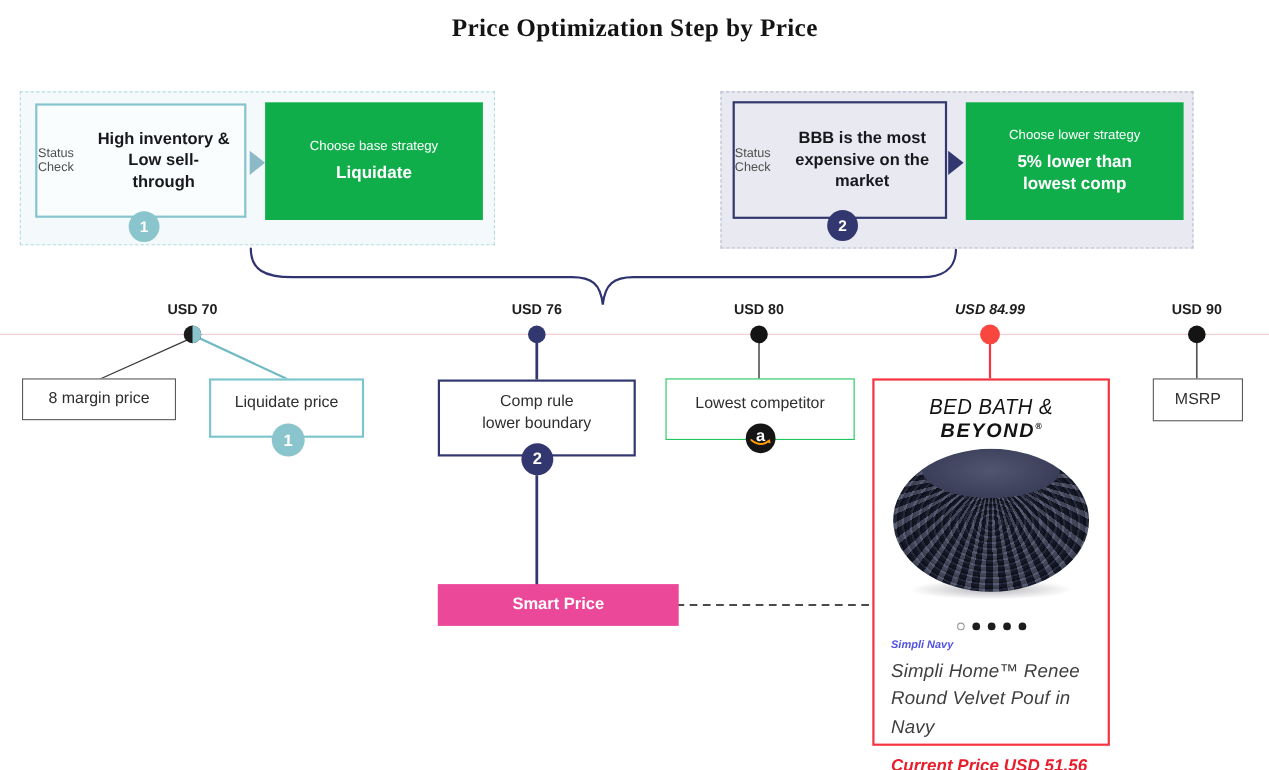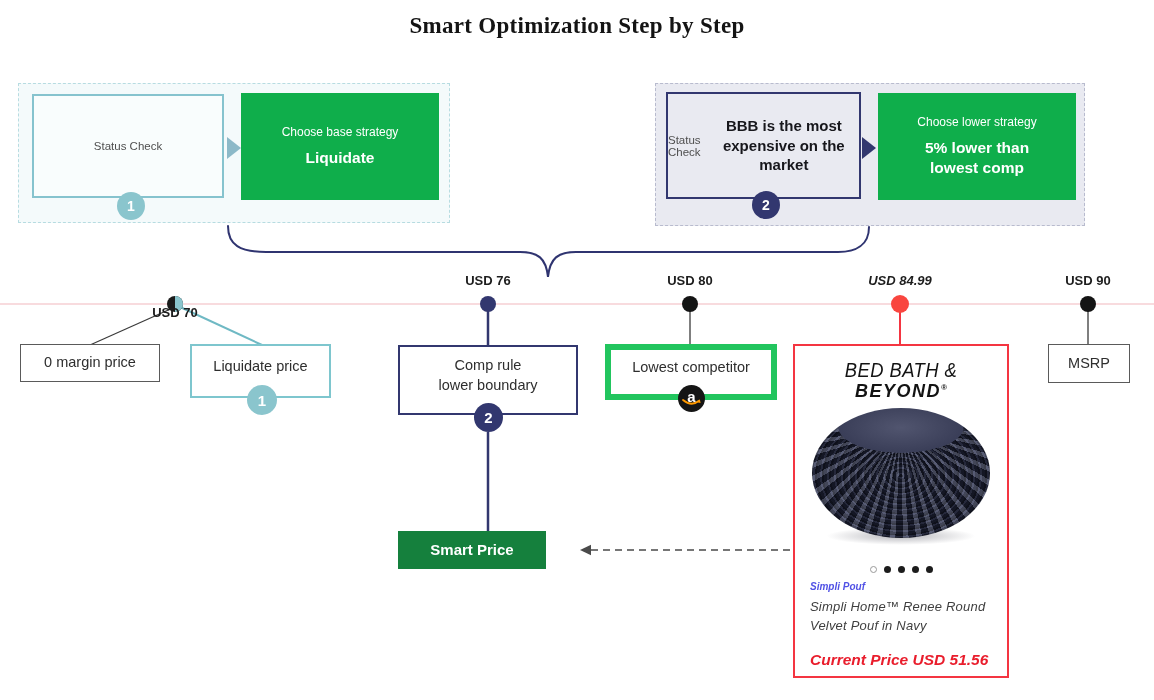--- a/index.html
+++ b/index.html
@@ -37,32 +37,32 @@
   .strategy-value { font-size:15.5px; font-weight:700; line-height:1.3; padding:0 30px; }
 
   .badge { position:absolute; border-radius:50%; color:#fff; font-weight:700;
            display:flex; align-items:center; justify-content:center; }
   #badge-step1 { left:98px; top:108px; width:28px; height:28px; background:#8AC5CD; font-size:14px; }
   #badge-step2 { left:96px; top:107px; width:28px; height:28px; background:#32376F; font-size:14px; }
 
   
   .axis-label { position:absolute; top:273px; transform:translateX(-50%);
                 font-size:13px; font-weight:700; color:#1D1D1D; white-space:nowrap; }
-  #lab-70 { left:175px;margin-top:32px; } #lab-76 { left:488px; } #lab-80 { left:690px; }
+  #lab-70 { left:175px; } #lab-76 { left:488px; } #lab-80 { left:690px; }
   #lab-84 { left:900px;font-style:italic; } #lab-90 { left:1088px; }
 
   
   .node { position:absolute; background:#fff; display:flex; align-items:center;
           justify-content:center; text-align:center; font-size:14.5px; color:#2E2E2E; line-height:1.35; }
   #zero-margin      { left:20px;   top:344px; width:140px; height:38px; border:1px solid #5A5A5A; }
   #liquidate-price  { left:190px;  top:344px; width:141px; height:54px; border:2px solid #7EC6CE; padding-bottom:8px; }
   #comp-rule        { left:398px;  top:345px; width:180px; height:70px; border:2.5px solid #32376F; padding:0 36px 8px; }
-  #lowest-comp      { left:605px;  top:344px; width:172px; height:56px; border:6px solid #22c55e; padding-bottom:8px; }
+  #lowest-comp      { left:605px;  top:344px; width:172px; height:56px; border:1px solid #22c55e; padding-bottom:8px; }
   #msrp             { left:1048px; top:344px; width:82px;  height:39px; border:1px solid #5A5A5A; }
-  #smart-price      { left:398px;  top:531px; width:148px; height:38px; background:#15803d;
+  #smart-price      { left:398px;  top:531px; width:219px; height:38px; background:#ec4899;
                       color:#fff; font-weight:700; font-size:15px; }
 
   #liquidate-badge { left:247px; top:385px; width:30px; height:30px; background:#8AC5CD; font-size:15px; }
   #comp-badge      { left:474px; top:403px; width:29px; height:29px; background:#32376F; font-size:15px; }
 
   #amazon-icon { position:absolute; left:678px; top:385px; width:27px; height:27px; border-radius:50%;
                  background:#151515; display:flex; align-items:center; justify-content:center; }
   #amazon-icon .a-letter { color:#fff; font-size:15px; font-weight:700; line-height:1; margin-top:-5px; }
   #amazon-icon svg { position:absolute; left:4px; bottom:4px; }
 
@@ -83,29 +83,29 @@
       #262838; }
   .pouf .pouf-shadow { position:absolute; left:8%; right:8%; bottom:-7px; height:18px; border-radius:50%;
       background:radial-gradient(ellipse, rgba(45,45,60,0.35) 0%, rgba(45,45,60,0) 70%); }
 
   .carousel { display:flex; gap:7px; justify-content:center; margin-top:28px; }
   .cdot { width:7px; height:7px; border-radius:50%; background:#1C1C1C; }
   .cdot.inactive { background:#fff; border:1.5px solid #9A9A9A; }
 
   .vendor { display:block; margin:8px 0 0 15px; font-size:10px; font-weight:700;
             color:#5051E5; text-decoration:none; }
-  .product-name { margin:5px 15px 0; font-size:13px; color:#3F3F3F; line-height:1.5; letter-spacing:0.2px; }
+  .product-name { margin:5px 15px 0; font-size:17px; color:#3F3F3F; line-height:1.5; letter-spacing:0.2px; }
   .current-price { margin:15px 15px 0; font-size:15.5px; font-weight:700; color:#E91D2C; }
 </style>
 </head>
 <body>
 
 <div class="canvas">
 
-  <div class="title">Smart Optimization Step by Step</div>
+  <div class="title">Price Optimization Step by Price</div>
 
   <svg class="connectors" viewBox="0 0 1154 700">
 
     <line x1="0" y1="304" x2="1154" y2="304" stroke="#F6CFD3" stroke-width="1.3"></line>
 
     <path d="M228,226 C228,245 240,252 266,252 L520,252 C538,252 546,258 548,277
              C550,258 558,252 576,252 L838,252 C856,252 869,245 869,227" fill="none" stroke="#2F3470" stroke-width="2" stroke-linecap="round"></path>
 
     <line x1="175" y1="307" x2="90" y2="345" stroke="#3A3A3A" stroke-width="1.2"></line>
     <line x1="178" y1="306" x2="262" y2="345" stroke="#6FB9C4" stroke-width="2"></line>
@@ -124,20 +124,21 @@
     </g>
     <circle cx="488" cy="304" r="8" fill="#32376F"></circle>
     <circle cx="690" cy="304" r="8" fill="#141414"></circle>
     <circle cx="900" cy="304" r="9" fill="#F9463F"></circle>
     <circle cx="1088" cy="304" r="8" fill="#141414"></circle>
   </svg>
 
   <div class="group left">
     <div class="statusbox">
       <div class="status-label">Status Check</div>
+      <div class="status-text">High inventory &amp; Low sell-through</div>
     </div>
     <div class="badge" id="badge-step1">1</div>
     <div class="tri"></div>
     <div class="strategybox">
       <div class="strategy-label">Choose base strategy</div>
       <div class="strategy-value">Liquidate</div>
     </div>
   </div>
 
   <div class="group right">
@@ -152,21 +153,21 @@
       <div class="strategy-value">5% lower than lowest comp</div>
     </div>
   </div>
 
   <div class="axis-label" id="lab-70">USD 70</div>
   <div class="axis-label" id="lab-76">USD 76</div>
   <div class="axis-label" id="lab-80">USD 80</div>
   <div class="axis-label" id="lab-84">USD 84.99</div>
   <div class="axis-label" id="lab-90">USD 90</div>
 
-  <div class="node" id="zero-margin">0 margin price</div>
+  <div class="node" id="zero-margin">8 margin price</div>
   <div class="node" id="liquidate-price">Liquidate price</div>
   <div class="badge" id="liquidate-badge">1</div>
   <div class="node" id="comp-rule">Comp rule lower boundary</div>
   <div class="badge" id="comp-badge">2</div>
   <div class="node" id="lowest-comp">Lowest competitor</div>
   <div id="amazon-icon">
     <span class="a-letter">a</span>
     <svg width="19" height="10" viewBox="0 0 19 10">
       <path d="M1 2 Q9.5 9 17 2.8" fill="none" stroke="#FF9900" stroke-width="1.8" stroke-linecap="round"></path>
       <path d="M17.8 1.2 L18.6 5 L15 4.2 Z" fill="#FF9900"></path>
@@ -184,18 +185,18 @@
       <div class="pouf-shadow"></div>
       <div class="pouf-body"></div>
     </div>
     <div class="carousel">
       <span class="cdot inactive"></span>
       <span class="cdot"></span>
       <span class="cdot"></span>
       <span class="cdot"></span>
       <span class="cdot"></span>
     </div>
-    <a class="vendor" href="#">Simpli Pouf</a>
+    <a class="vendor" href="#">Simpli Navy</a>
     <div class="product-name">Simpli Home™ Renee Round Velvet Pouf in Navy</div>
     <div class="current-price">Current Price USD 51.56</div>
   </div>
 
 </div>
 
 </body></html>

